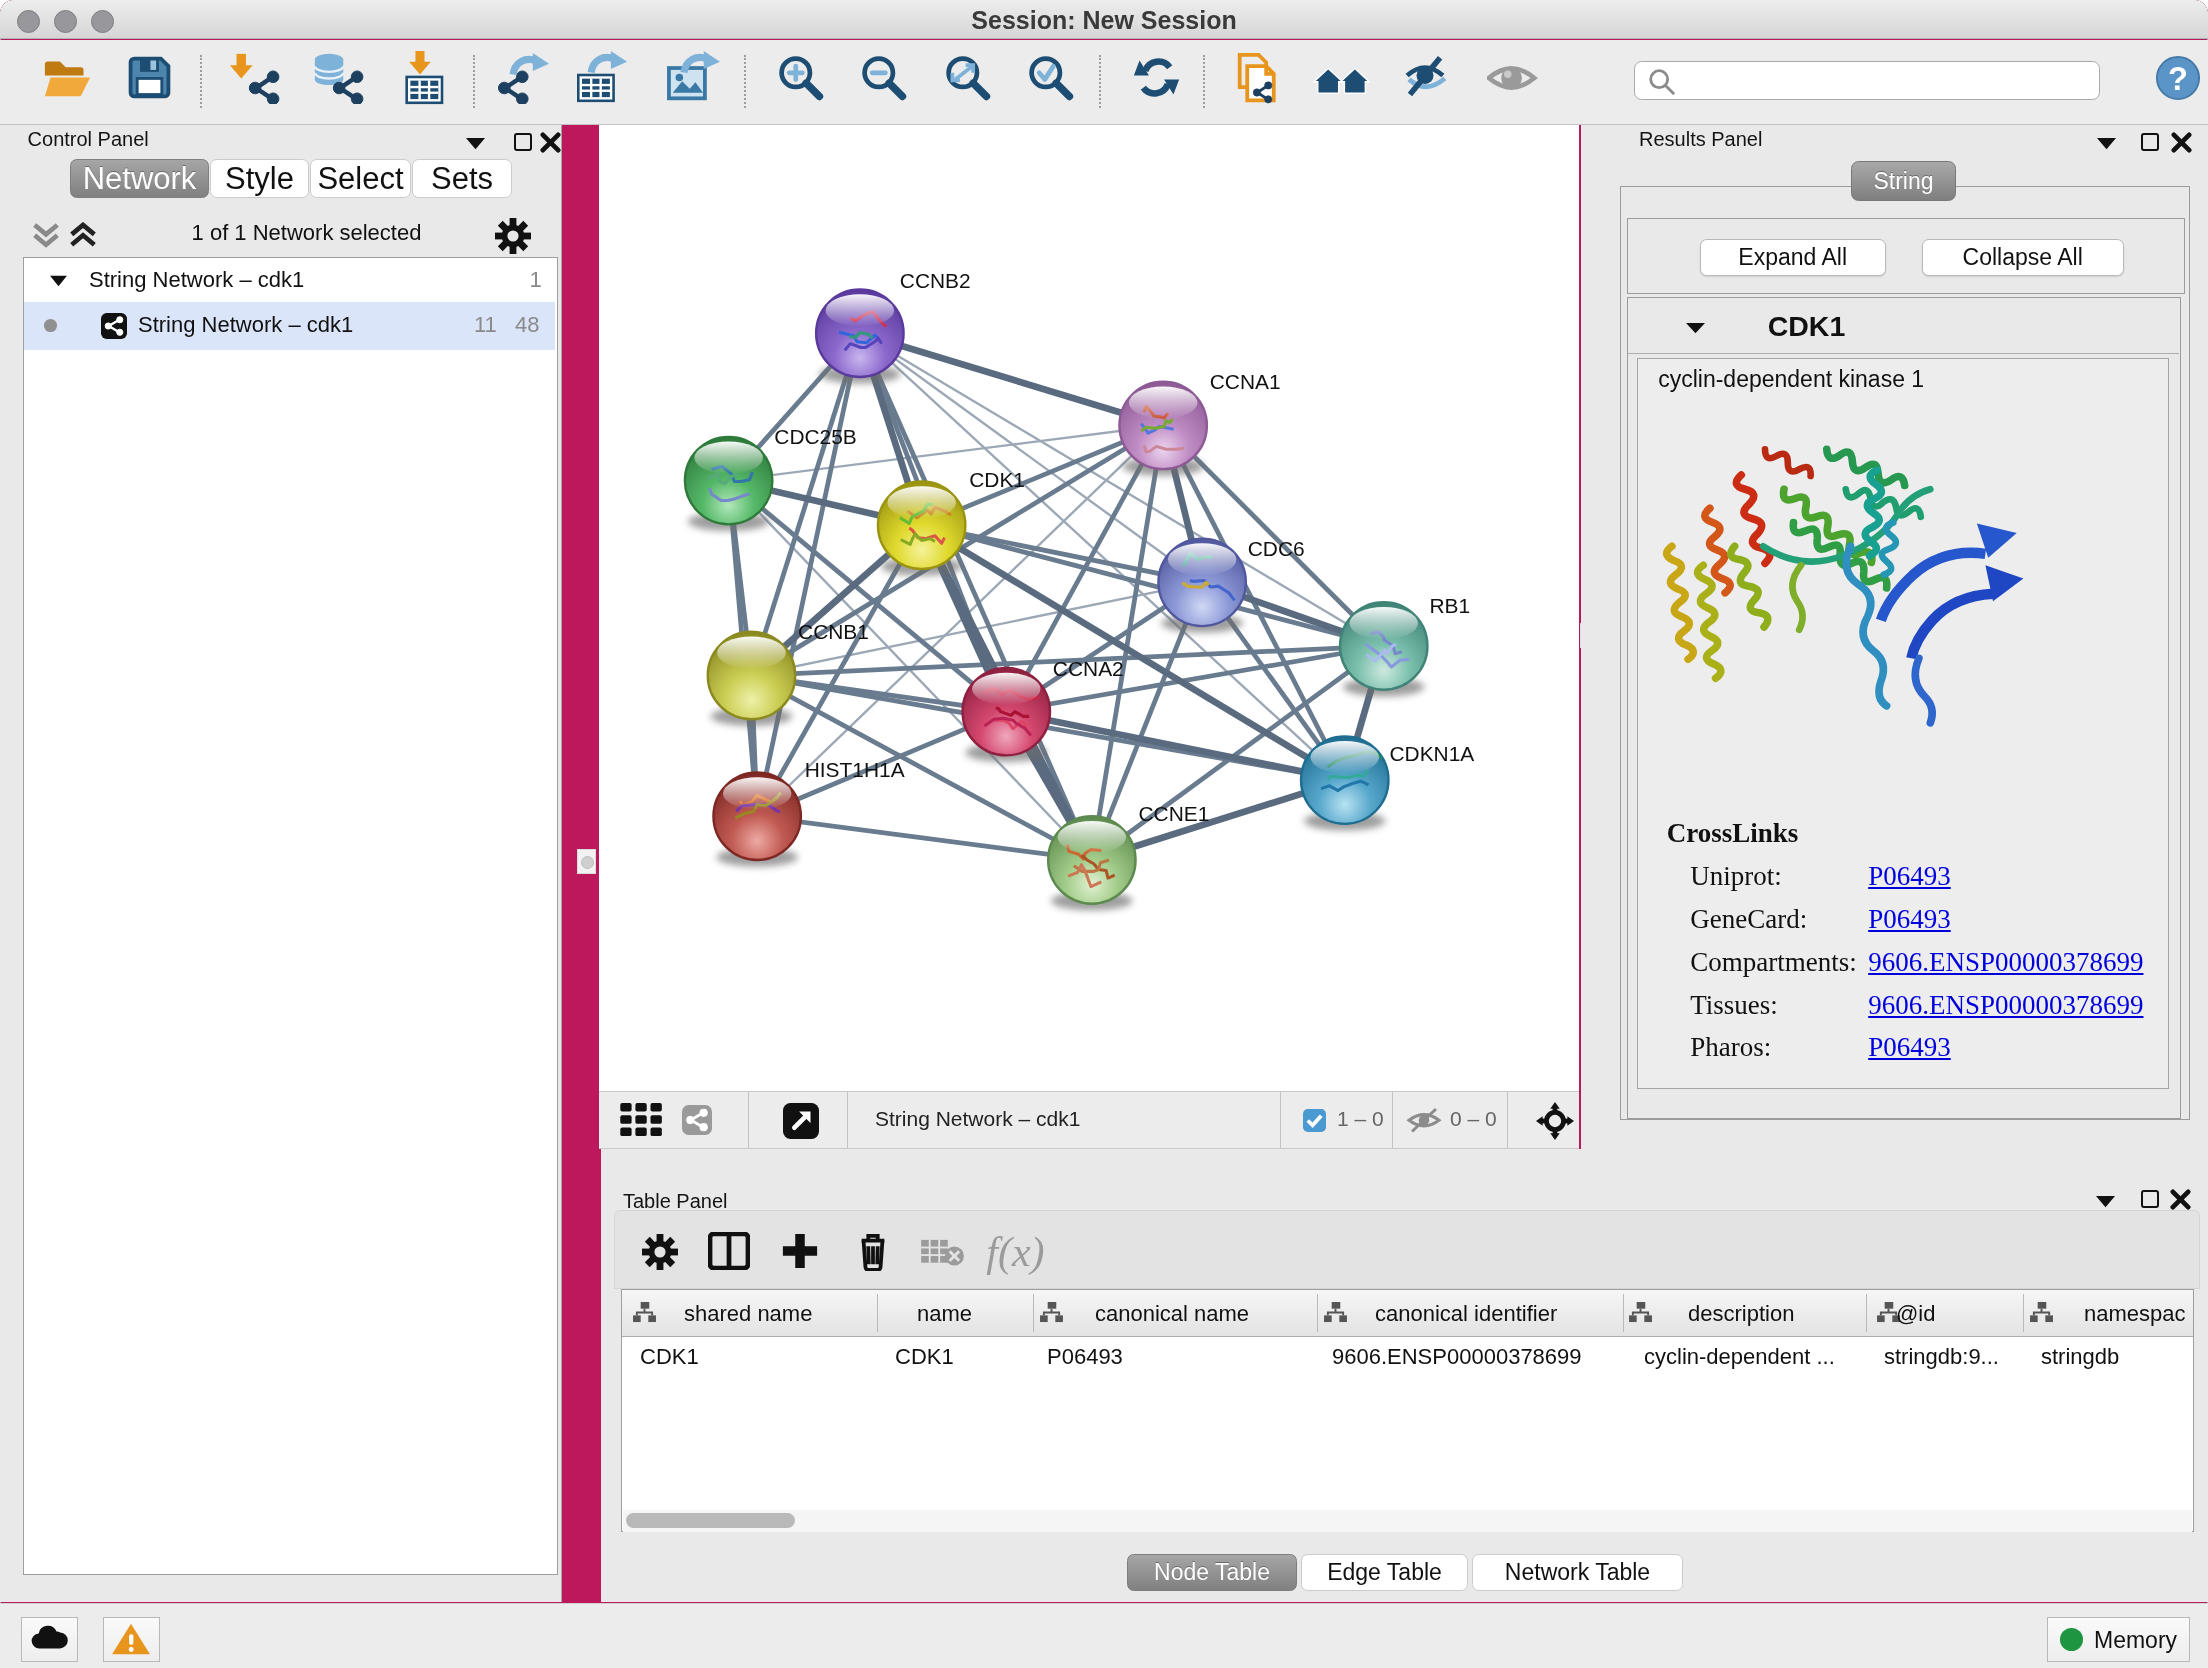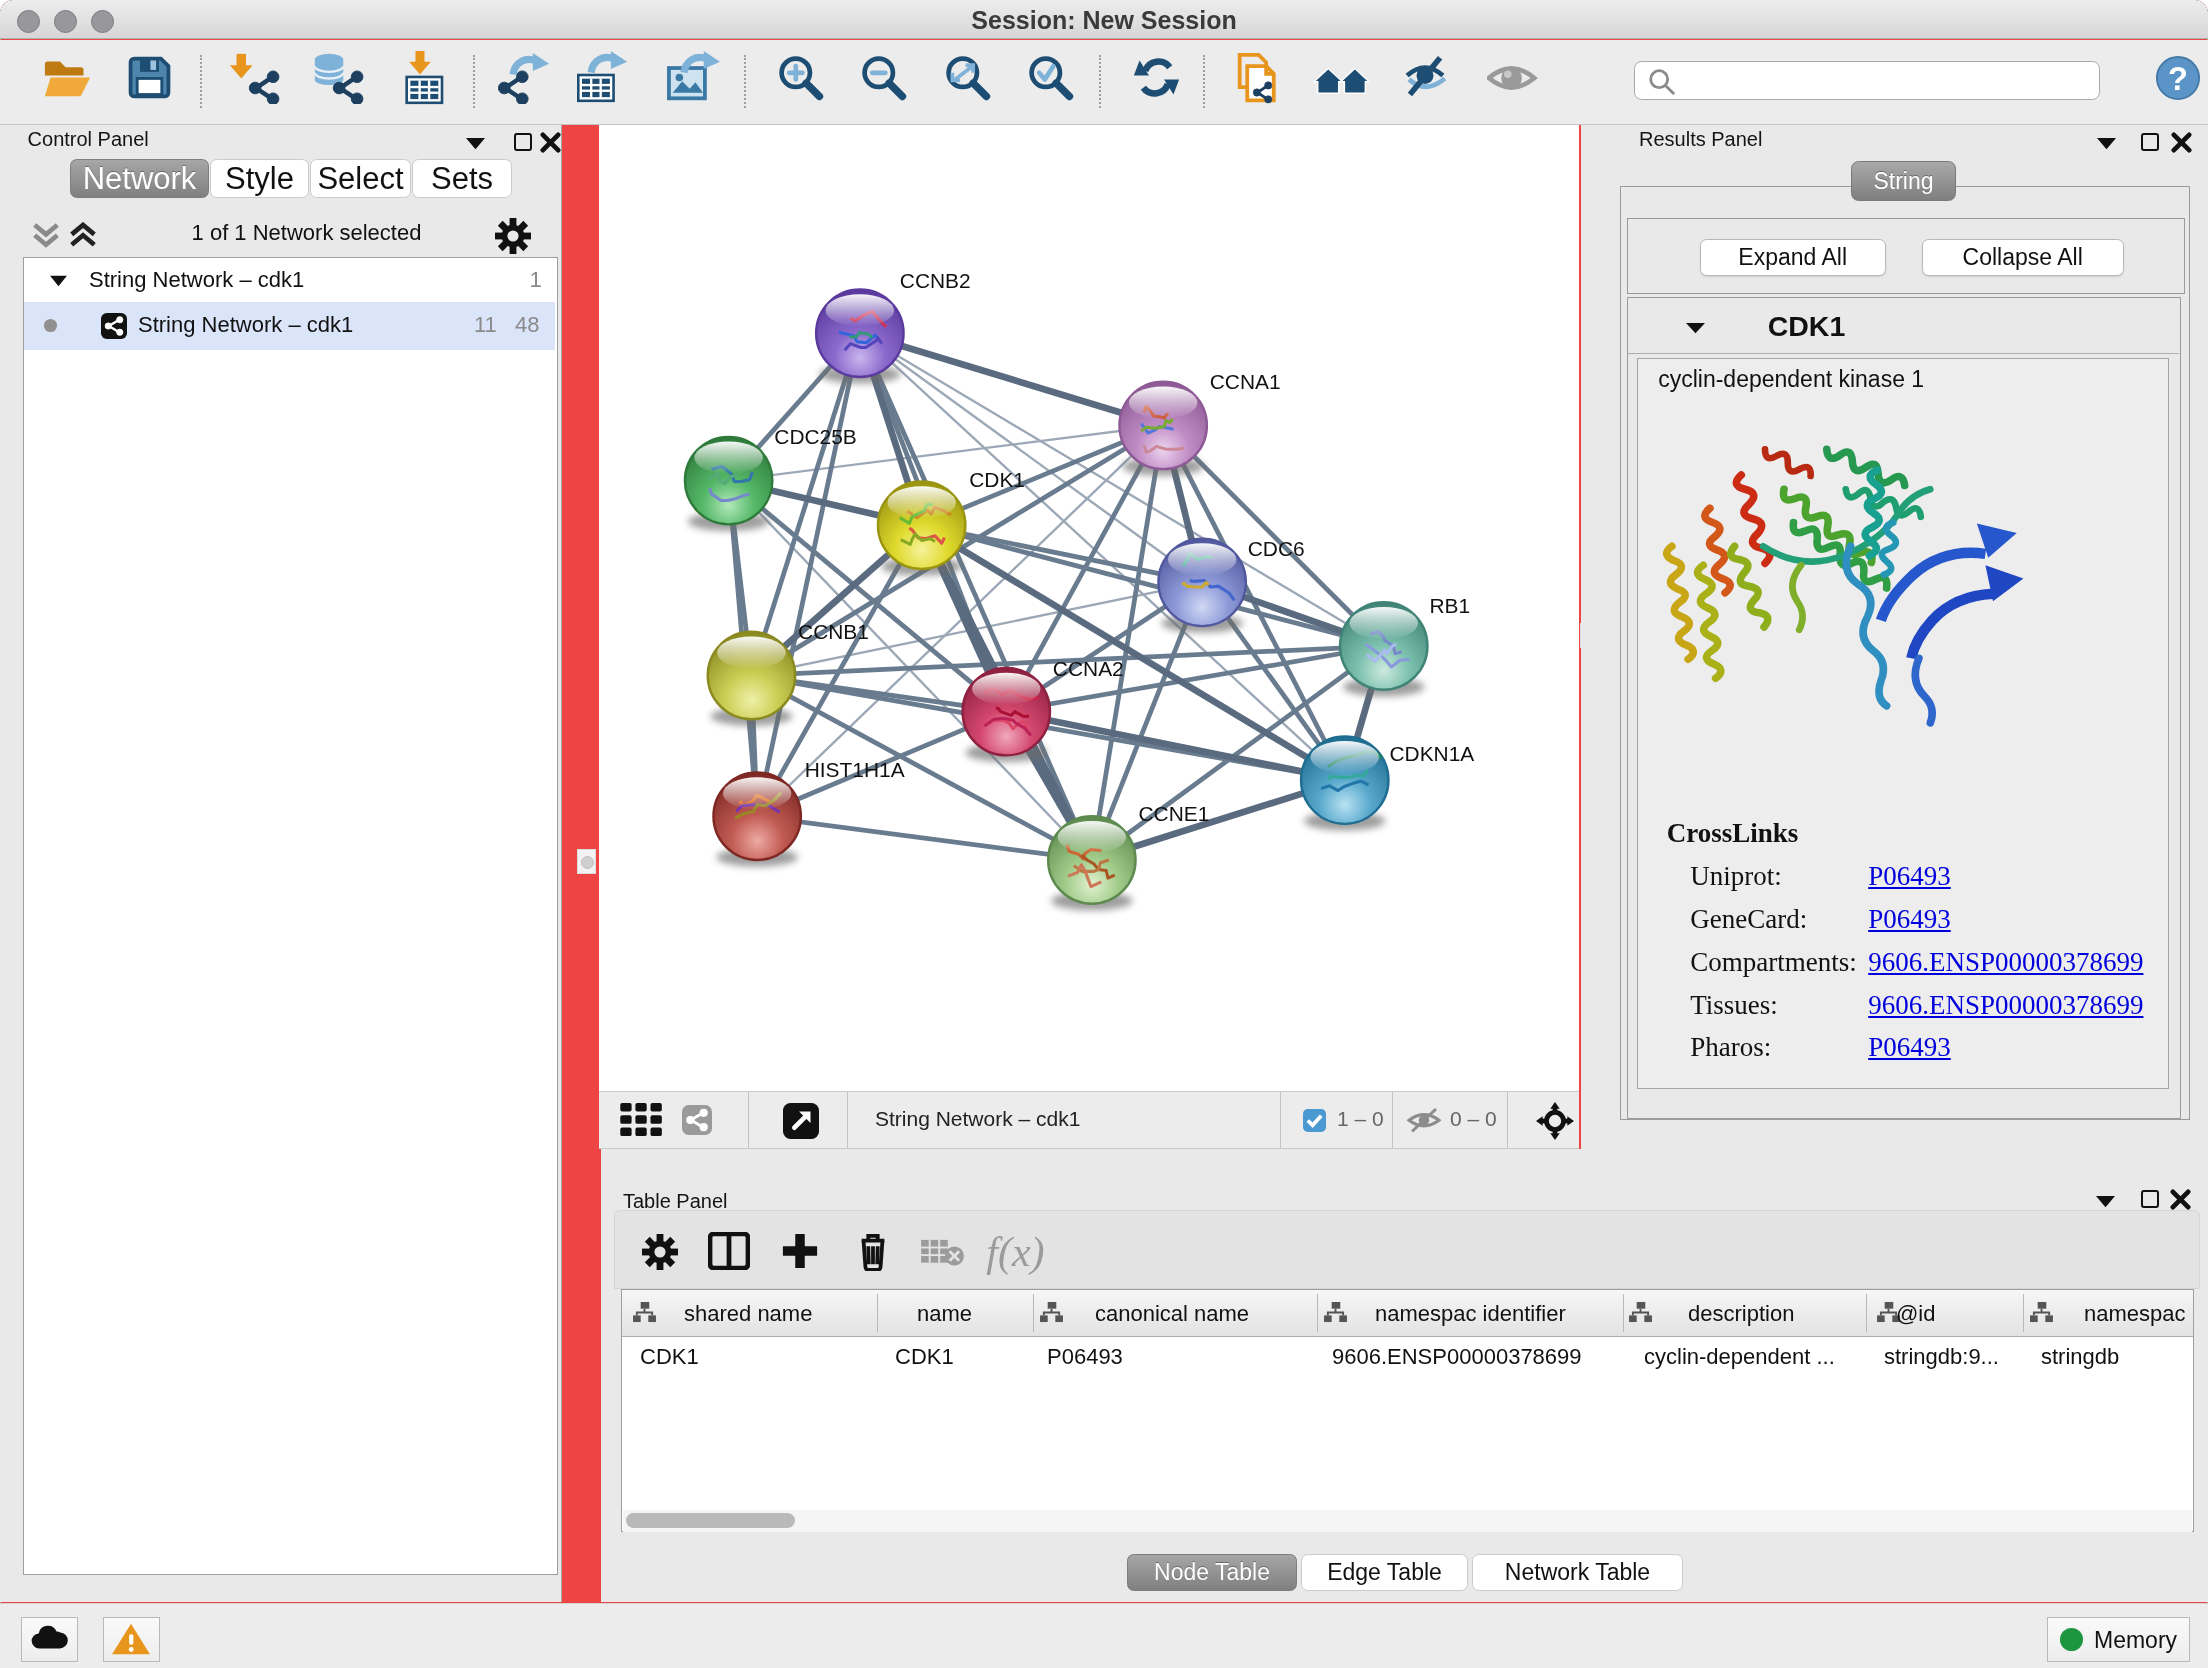--- a/index.html
+++ b/index.html
@@ -1,17 +1,17 @@
 <!DOCTYPE html>
 <html style="font-size:15px"><head>
 <meta charset="utf-8">
 <style>
   * { margin:0; padding:0; box-sizing:border-box; }
   html,body { width:2208px; height:1668px; background:#fff; font-family:"Liberation Sans", sans-serif; overflow:hidden; }
-  #win { position:relative; width:2208px; height:1668px; background:#ef4444;
+  #win { position:relative; width:2208px; height:1668px; background:#be185d;
     border-radius:13.3px 13.3px 0 0; overflow:hidden; box-shadow:inset 0 0 0 1px #a9a9a9; }
   svg { display:block; }
   
   #titlebar { position:absolute; left:0; top:0; width:2208px; height:39px;
     background:linear-gradient(#ededed,#d6d6d6); border-bottom:1px solid #b2b2b2;
     border-radius:13.3px 13.3px 0 0; }
   .tl { position:absolute; top:9.5px; width:23px; height:23px; border-radius:50%;
     background:#97979c; border:1.4px solid #7d7d82; }
   #title { position:absolute; top:5.7px; left:0; width:100%; text-align:center;
     font-size:25px; font-weight:bold; color:#3a3a3a; }
@@ -772,21 +772,21 @@
           </svg>
       <div class="th" style="left:473px;top:10.5px;">canonical name</div>
       <svg width="23" height="21" viewBox="0 0 24 22" style="position:absolute;left:702px;top:12.4px;">
             <g fill="#555">
               <rect x="8" y="0" width="9" height="7"></rect>
               <rect x="0" y="14" width="8" height="7"></rect>
               <rect x="16" y="14" width="8" height="7"></rect>
               <path d="M12 7 v4 M4 14 v-3 h16 v3" fill="none" stroke="#555" stroke-width="2"></path>
             </g>
           </svg>
-      <div class="th" style="left:753px;top:10.5px;">namespac identifier</div>
+      <div class="th" style="left:753px;top:10.5px;">canonical identifier</div>
       <svg width="23" height="21" viewBox="0 0 24 22" style="position:absolute;left:1007px;top:12.4px;">
             <g fill="#555">
               <rect x="8" y="0" width="9" height="7"></rect>
               <rect x="0" y="14" width="8" height="7"></rect>
               <rect x="16" y="14" width="8" height="7"></rect>
               <path d="M12 7 v4 M4 14 v-3 h16 v3" fill="none" stroke="#555" stroke-width="2"></path>
             </g>
           </svg>
       <div class="th" style="left:1066px;top:10.5px;">description</div>
       <svg width="23" height="21" viewBox="0 0 24 22" style="position:absolute;left:1255px;top:12.4px;">

